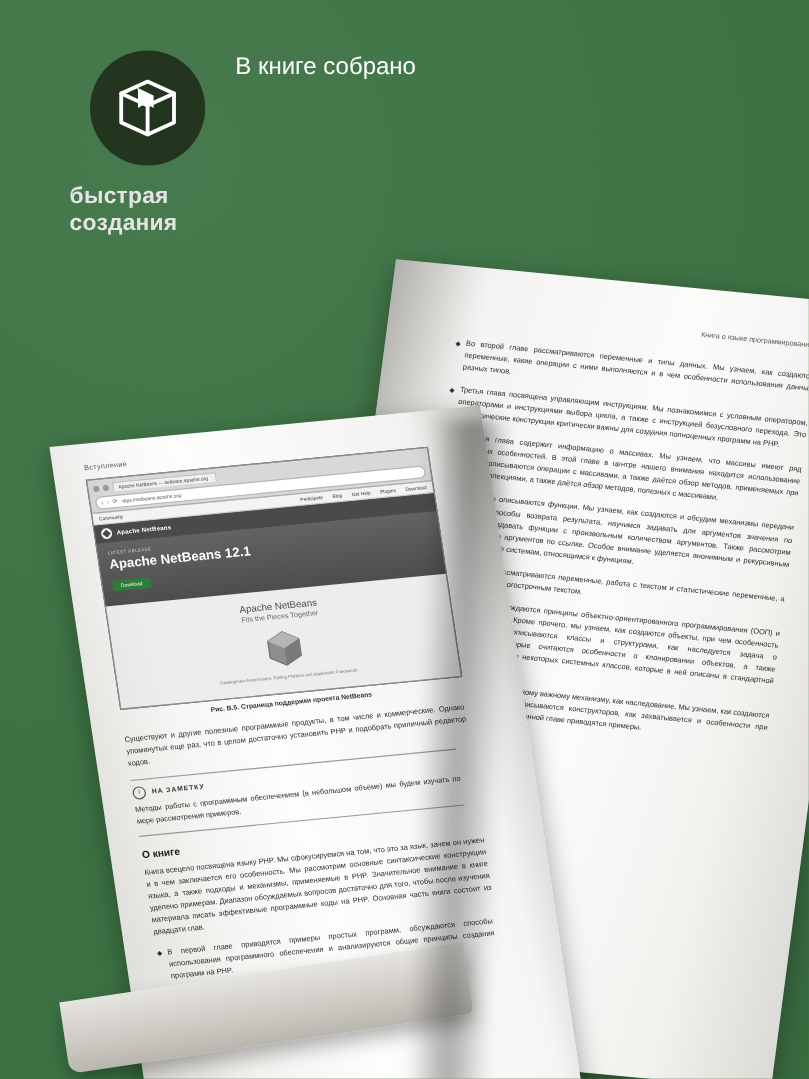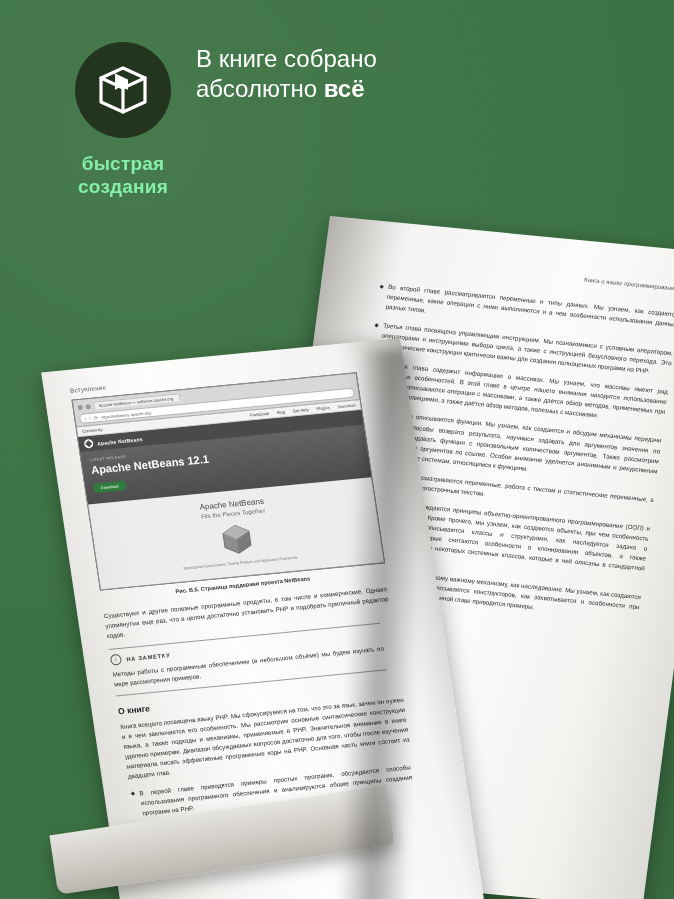--- a/index.html
+++ b/index.html
@@ -32,22 +32,22 @@
       repeating-linear-gradient(37deg, rgba(255,255,255,.05) 0 1px, rgba(0,0,0,0) 1px 3px),
       repeating-linear-gradient(122deg, rgba(0,0,0,.05) 0 1px, rgba(0,0,0,0) 1px 4px);
   }
 
   
   .badge {
     position: absolute;
     left: 58px;
     top: 42px;
     width: 130px;
-    text-align: center;
-    color: #86efac;
+    text-align: left;
+    color: #e5e5e5;
   }
   .badge-circle {
     width: 96px;
     height: 96px;
     margin: 0 auto;
     border-radius: 50%;
     background: #24351f;
     display: flex;
     align-items: center;
     justify-content: center;
@@ -61,21 +61,21 @@
     letter-spacing: .2px;
   }
 
   
   .headline {
     position: absolute;
     left: 196px;
     top: 44px;
     width: 430px;
     color: #ffffff;
-    font-size: 24px;
+    font-size: 20px;
     line-height: 1.24;
     font-weight: normal;
   }
   .headline .l1, .headline .l2, .headline .l3, .headline .l4 { display: block; white-space: nowrap; }
   .headline b { font-weight: bold; }
 
   
   .book-wrap {
     position: absolute;
     left: 0;
@@ -361,21 +361,20 @@
     </span>
   </div>
   <div class="badge-text">
     <span>быстрая</span><br>
     <span>создания</span>
   </div>
 </div>
 
 <div class="headline">
   <span class="l1">В книге собрано</span>
-  <span class="l2"><span>абсолютно </span><b>всё</b></span>
 </div>
 
 <div class="book-wrap">
 
   <div class="page page-right">
     <div class="rp-inner">
       <div class="rp-head">Книга о языке программирования</div>
       <div class="rp-bullet">Во второй главе рассматриваются переменные и типы данных. Мы узнаем, как создаются переменные, какие операции с ними выполняются и в чем особенности использования данных разных типов.</div>
       <div class="rp-bullet">Третья глава посвящена управляющим инструкциям. Мы познакомимся с условным оператором, операторами и инструкциями выбора цикла, а также с инструкцией безусловного перехода. Это синтаксические конструкции критически важны для создания полноценных программ на PHP.</div>
       <div class="rp-bullet">Четвертая глава содержит информацию о массивах. Мы узнаем, что массивы имеют ряд уникальных особенностей. В этой главе в центре нашего внимания находится использование массивов, описываются операции с массивами, а также даётся обзор методов, применяемых при работе с коллекциями, а также даётся обзор методов, полезных с массивами.</div>

